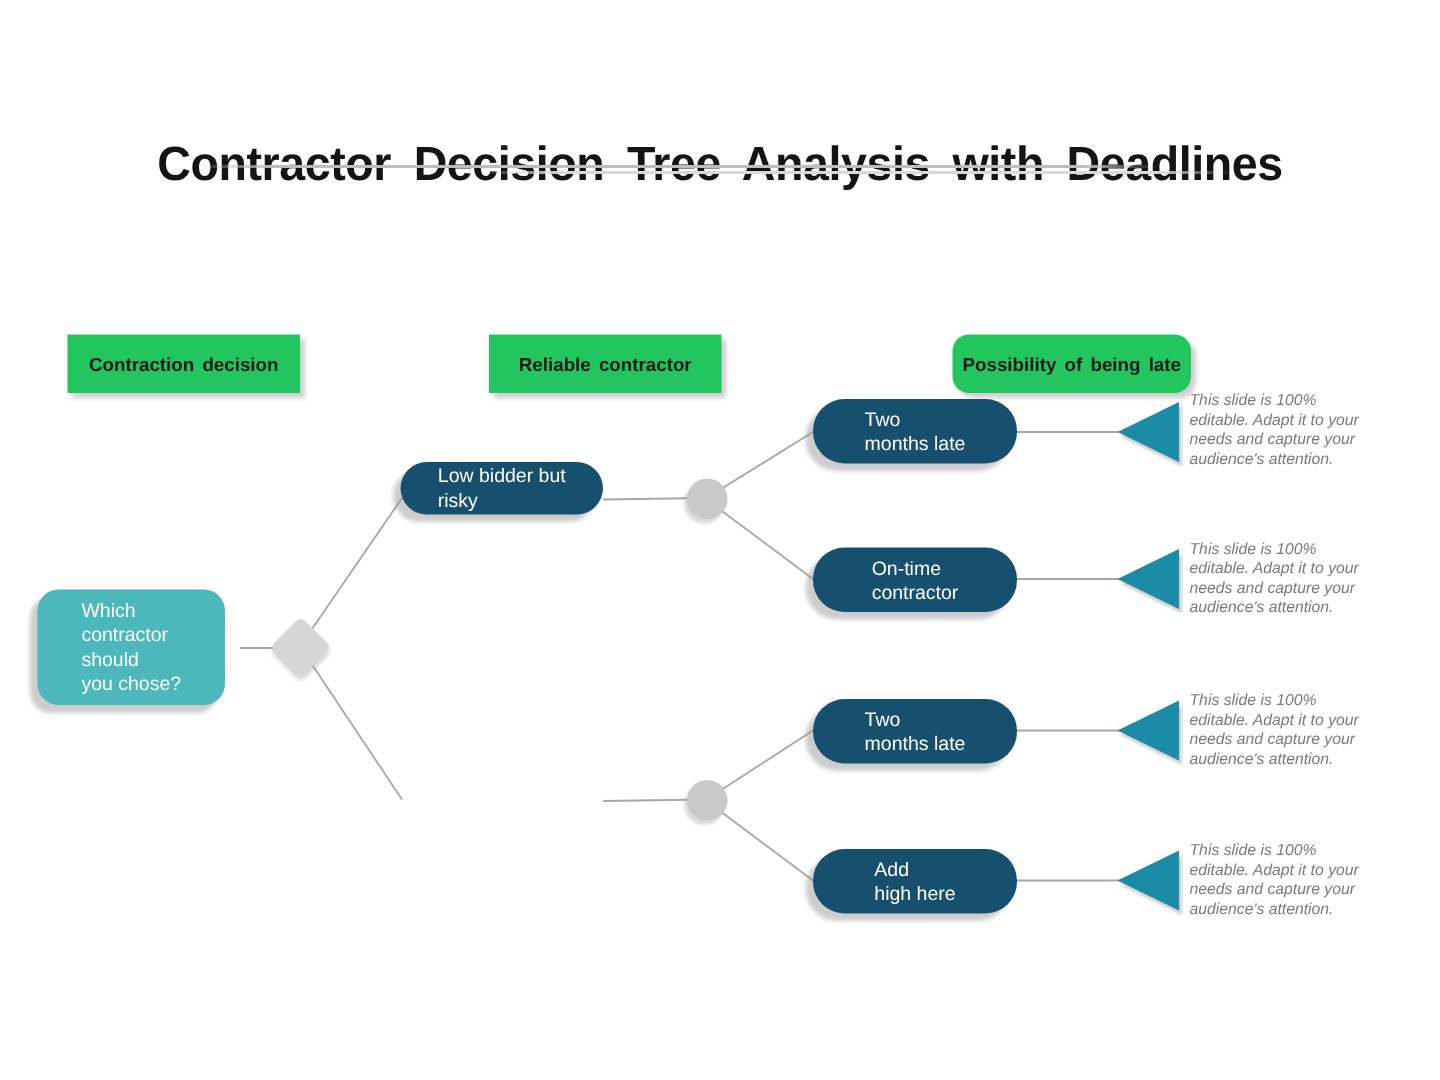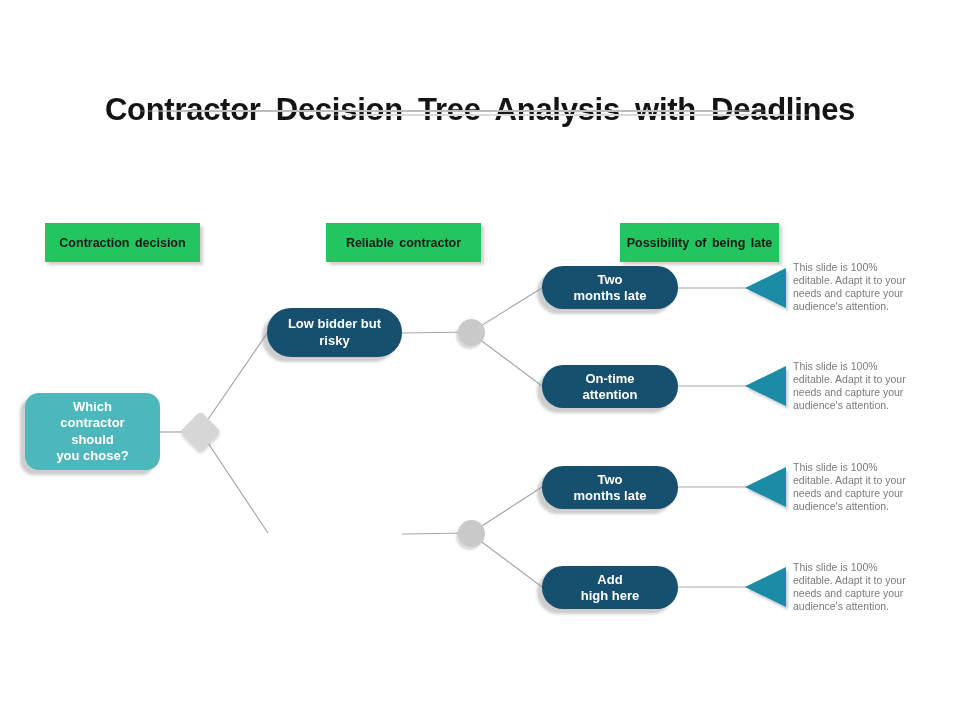--- a/index.html
+++ b/index.html
@@ -19,38 +19,38 @@
     background:linear-gradient(90deg,rgba(210,210,210,0),#d9d9d9 10%,#d9d9d9 90%,rgba(210,210,210,0));}
   
   .col-header{
     position:absolute;top:223px;height:39px;background:#22c55e;
     box-shadow:3px 3px 3px rgba(150,150,150,.45);
     display:flex;align-items:center;justify-content:center;
     font-size:12.5px;font-weight:bold;color:#1a1a1a;word-spacing:2px;
   }
   #hdr1{left:45px;width:155px;}
   #hdr2{left:326px;width:155px;}
-  #hdr3{left:620px;width:159px;}
+  #hdr3{left:635px;width:159px;border-radius:11px;}
   
   #lines{position:absolute;left:0;top:0;width:960px;height:720px;}
   #lines line{stroke:#a6a6a6;stroke-width:1.2;}
   
   .node{
-    position:absolute;display:flex;align-items:center;justify-content:center;text-align:center;
-    color:#ffffff;font-weight:bold;white-space:pre-line;
+    position:absolute;display:flex;align-items:center;justify-content:center;
+    color:#ffffff;font-weight:normal;white-space:pre-line;
     box-shadow:-5px 5px 3px rgba(145,145,145,.45);
   }
   .root-node{
-    left:25px;top:393px;width:135px;height:77px;border-radius:14px;
+    left:25px;top:393px;width:125px;height:77px;border-radius:14px;
     background:#4CB8BC;font-size:13px;line-height:16.5px;
   }
   .branch-node{
     width:135px;background:#17506F;border-radius:24px;font-size:13px;line-height:16.5px;
   }
-  #branch1{left:267px;top:308px;height:49px;}
+  #branch1{left:267px;top:308px;height:35px;}
   #branch2{left:267px;top:510px;height:48px;}
   .outcome-node{
     left:542px;width:136px;height:43px;background:#17506F;border-radius:21px;
     font-size:13px;line-height:16px;
   }
   #out1{top:266px;} #out2{top:365px;} #out3{top:466px;} #out4{top:566px;}
   
   .chance-circle{
     position:absolute;left:458px;width:27px;height:27px;border-radius:50%;
     background:#c9c9c9;box-shadow:-2px 3px 2px rgba(150,150,150,.35);
@@ -64,21 +64,21 @@
   .arrow-tri{
     position:absolute;left:745px;width:0;height:0;
     border-top:20px solid transparent;border-bottom:20px solid transparent;
     border-right:41px solid #1B8BA6;
     filter:drop-shadow(2px 3px 1px rgba(130,130,130,.4));
   }
   #tri1{top:268px;} #tri2{top:366px;} #tri3{top:467px;} #tri4{top:567px;}
   
   .note{
     position:absolute;left:793px;width:122px;
-    font-size:10.5px;line-height:13px;color:#7a7a7a;white-space:pre-line;
+    font-size:10.5px;line-height:13px;color:#7a7a7a;white-space:pre-line;font-style:italic;
   }
   #note1{top:261px;} #note2{top:360px;} #note3{top:461px;} #note4{top:561px;}
 </style>
 </head>
 <body>
 
 <div id="canvas">
 
   <h1 class="title">Contractor Decision Tree Analysis with Deadlines</h1>
   <div class="title-line1"></div>
@@ -112,21 +112,21 @@
 contractor
 should
 you chose?</div>
 
   <div class="node branch-node" id="branch1">Low bidder but
 risky</div>
 
   <div class="node outcome-node" id="out1">Two
 months late</div>
   <div class="node outcome-node" id="out2">On-time
-attention</div>
+contractor</div>
   <div class="node outcome-node" id="out3">Two
 months late</div>
   <div class="node outcome-node" id="out4">Add
 high here</div>
 
   <div class="arrow-tri" id="tri1"></div>
   <div class="arrow-tri" id="tri2"></div>
   <div class="arrow-tri" id="tri3"></div>
   <div class="arrow-tri" id="tri4"></div>
 

